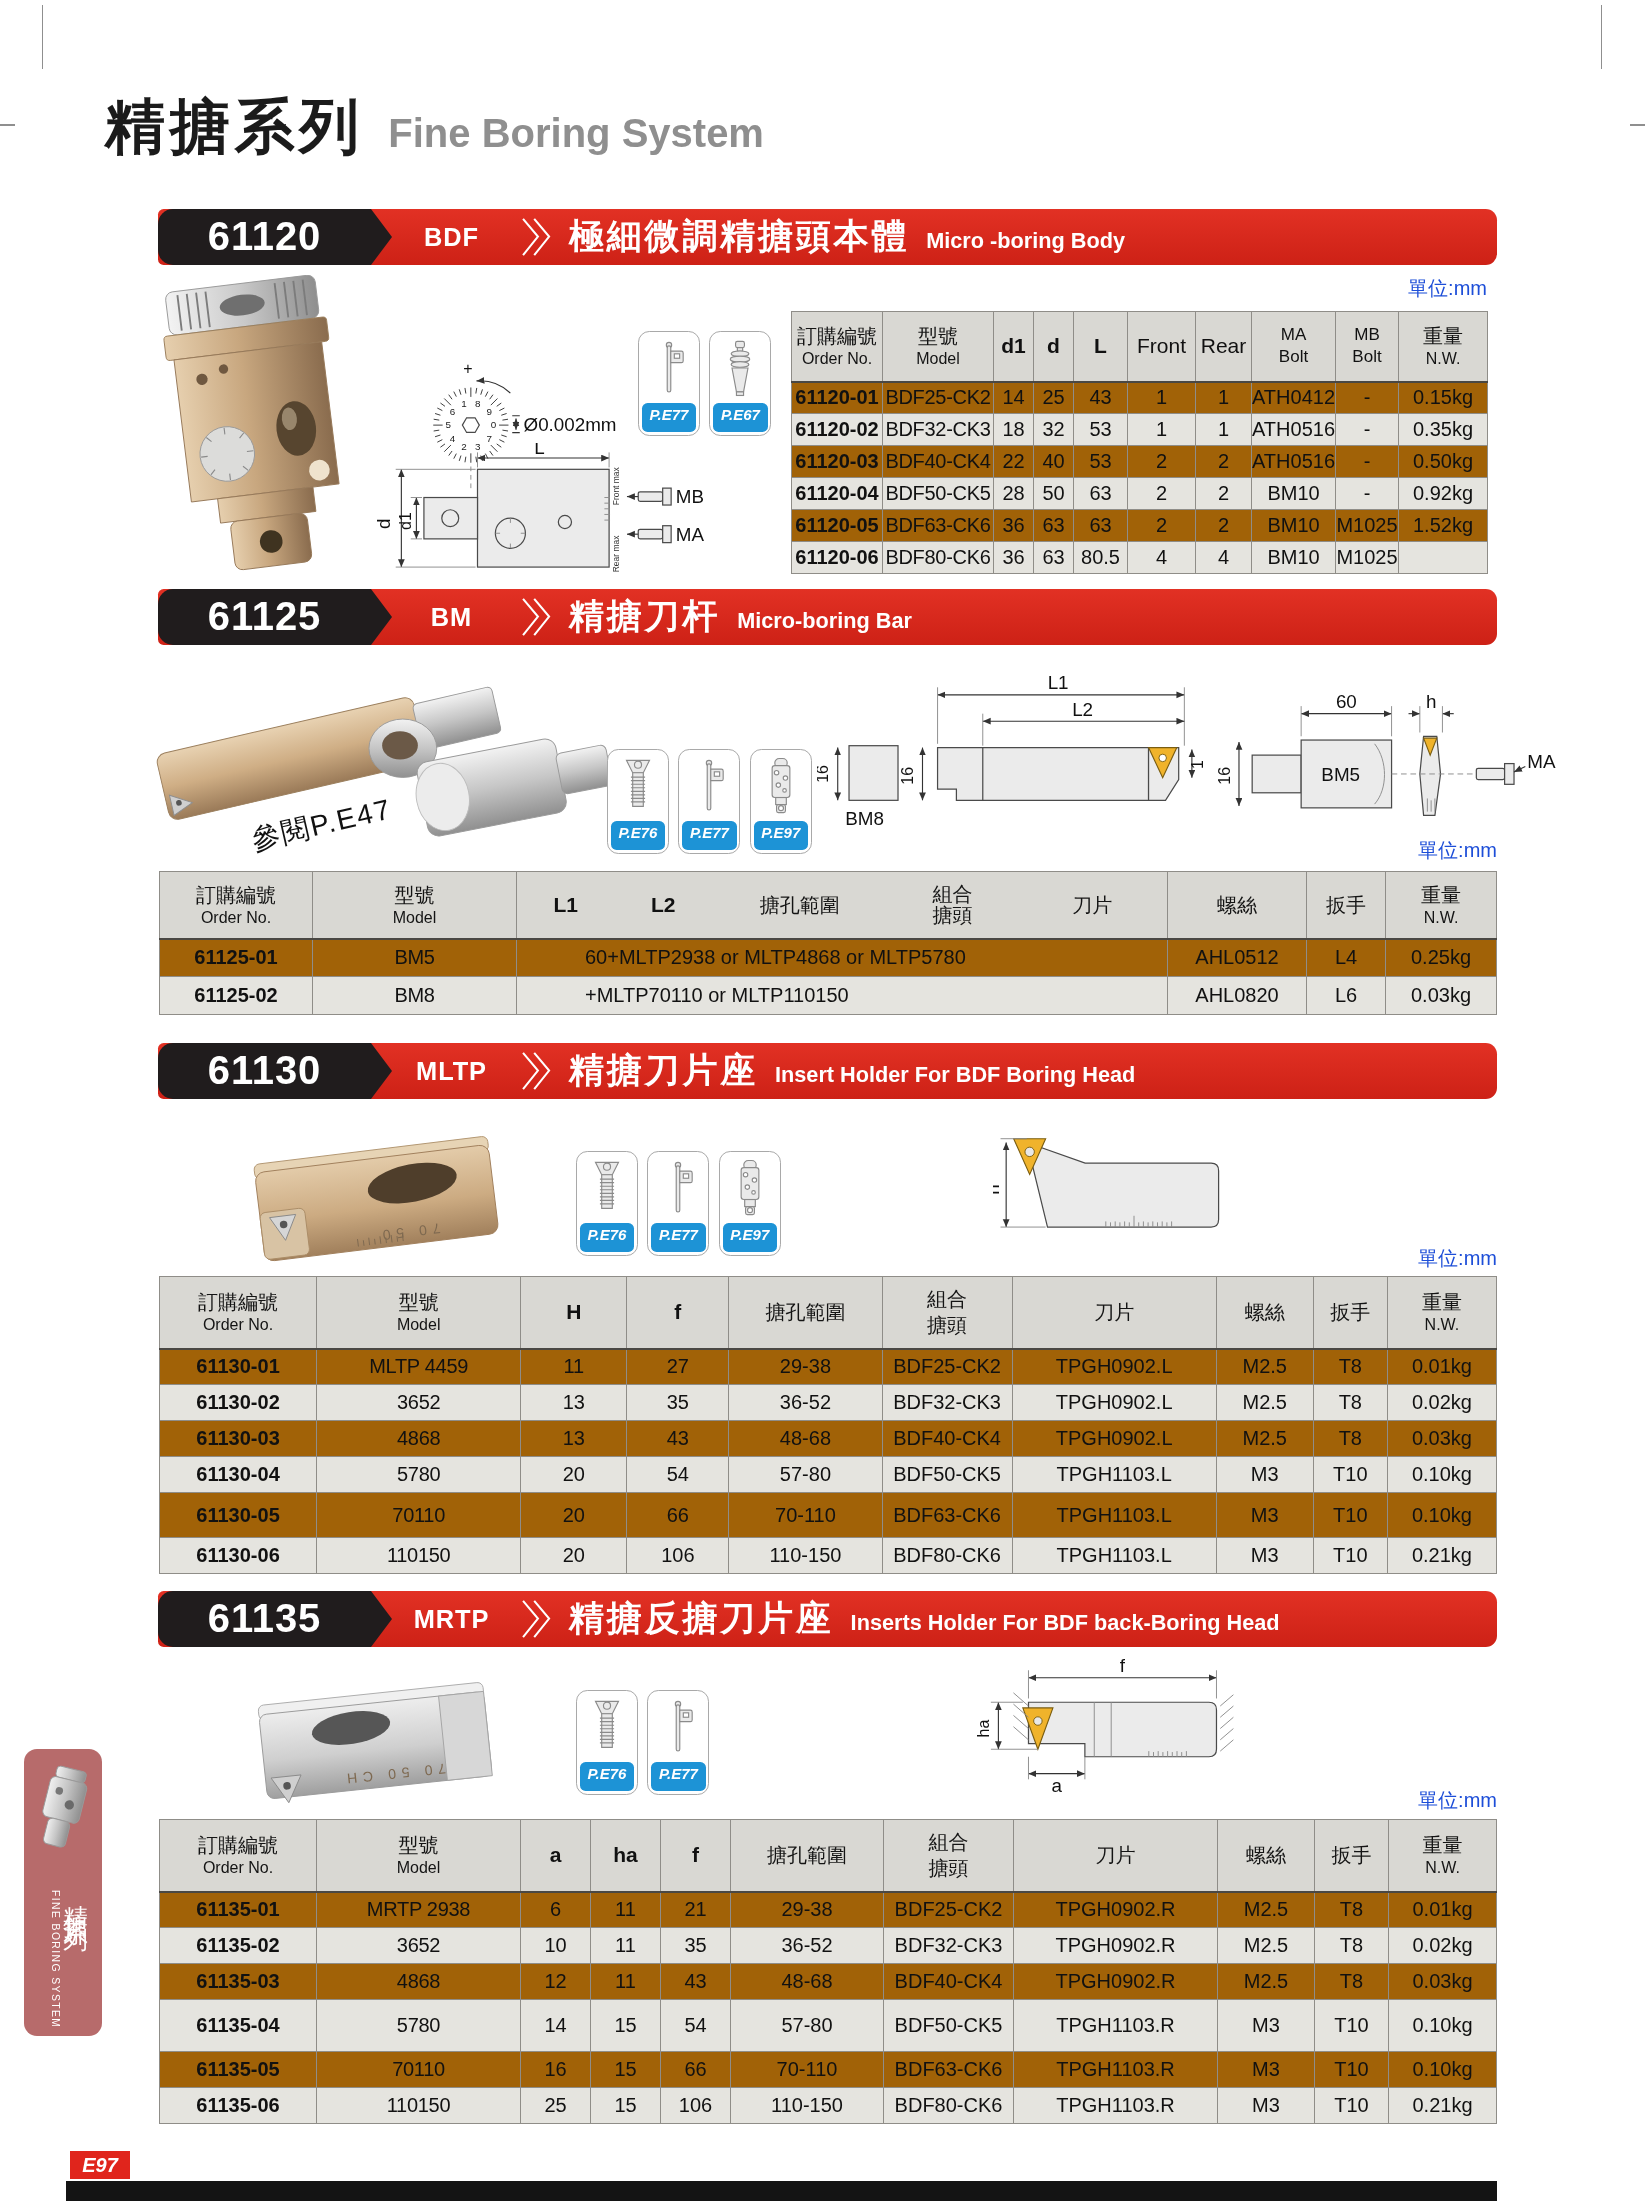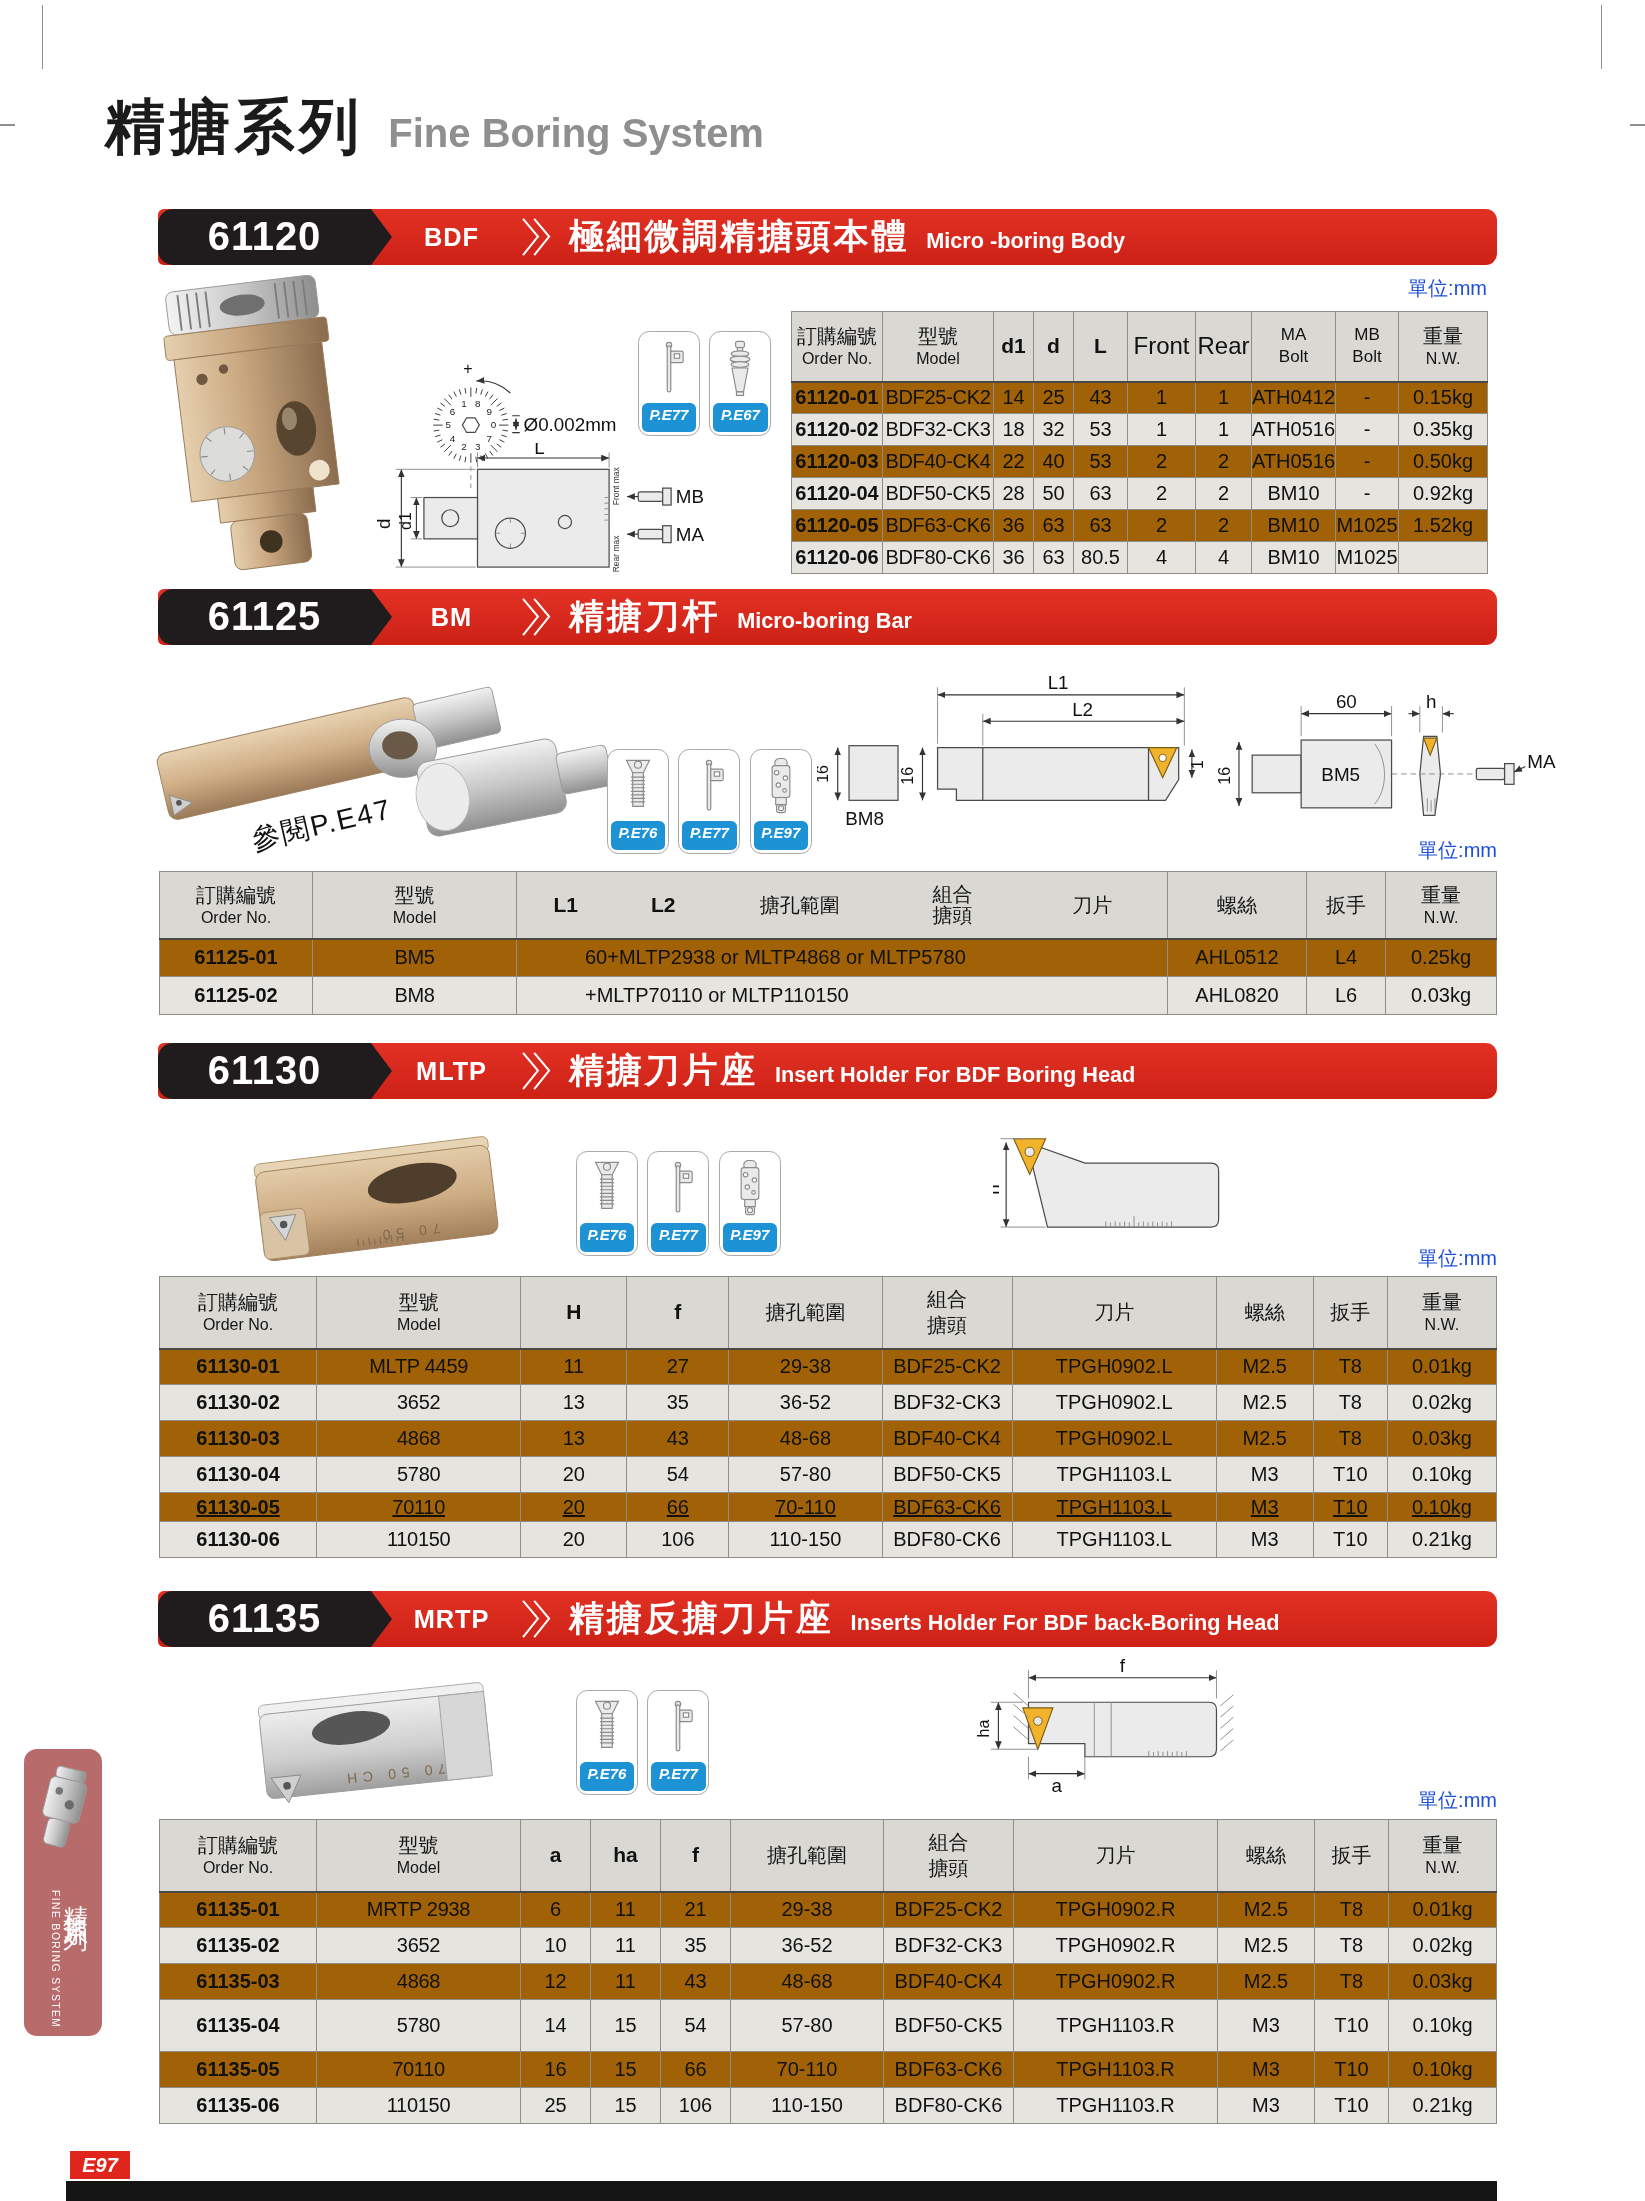--- a/index.html
+++ b/index.html
@@ -33,21 +33,21 @@
       font-weight:400;vertical-align:middle;padding:0;text-align:center;}
   .ptable td{border:0.9px solid #8f8d88;border-top-width:1.9px;border-bottom-width:1.9px;text-align:center;
       font-size:20px;color:#111;padding:0;vertical-align:middle;}
   .ptable tr.alt td{background:#e5e4df;}
   .c-order{font-weight:700;font-size:19px;}
   .c-model{font-size:18px;letter-spacing:-0.3px;}
   .c-combo{text-align:left !important;padding-left:68px !important;}
   .h-zh{font-size:20px;color:#141414;line-height:1.3;}
   .h-en{font-size:16px;color:#141414;line-height:1.25;}
   .h-lat-b{font-size:21px;font-weight:700;}
-  .h-lat{font-size:24px;}
+  .h-lat{font-size:21px;}
   .h-lat-sm{font-size:17px;line-height:1.3;}
   .combo-grid{display:grid;grid-template-columns:15% 15% 27% 20% 23%;align-items:center;justify-items:center;}
   .stack div{line-height:1.05;}
 
   .unit{position:absolute;width:221px;text-align:right;font-size:20px;color:#1d4ed8;}
 
   
   .badges{position:absolute;display:flex;}
   .badge{position:relative;width:62px;height:105px;background:#fff;border:1.9px solid #a9a9a9;border-radius:11.3px;
       margin-right:9.4px;box-sizing:border-box;}
@@ -887,21 +887,21 @@
             <td class="c-model">5780</td>
             <td>20</td>
             <td>54</td>
             <td>57-80</td>
             <td>BDF50-CK5</td>
             <td>TPGH1103.L</td>
             <td>M3</td>
             <td>T10</td>
             <td>0.10kg</td>
           </tr>
-          <tr style="height: 29px; text-decoration: underline;">
+          <tr style="height: 45px;">
             <td class="c-order">61130-05</td>
             <td class="c-model">70110</td>
             <td>20</td>
             <td>66</td>
             <td>70-110</td>
             <td>BDF63-CK6</td>
             <td>TPGH1103.L</td>
             <td>M3</td>
             <td>T10</td>
             <td>0.10kg</td>

